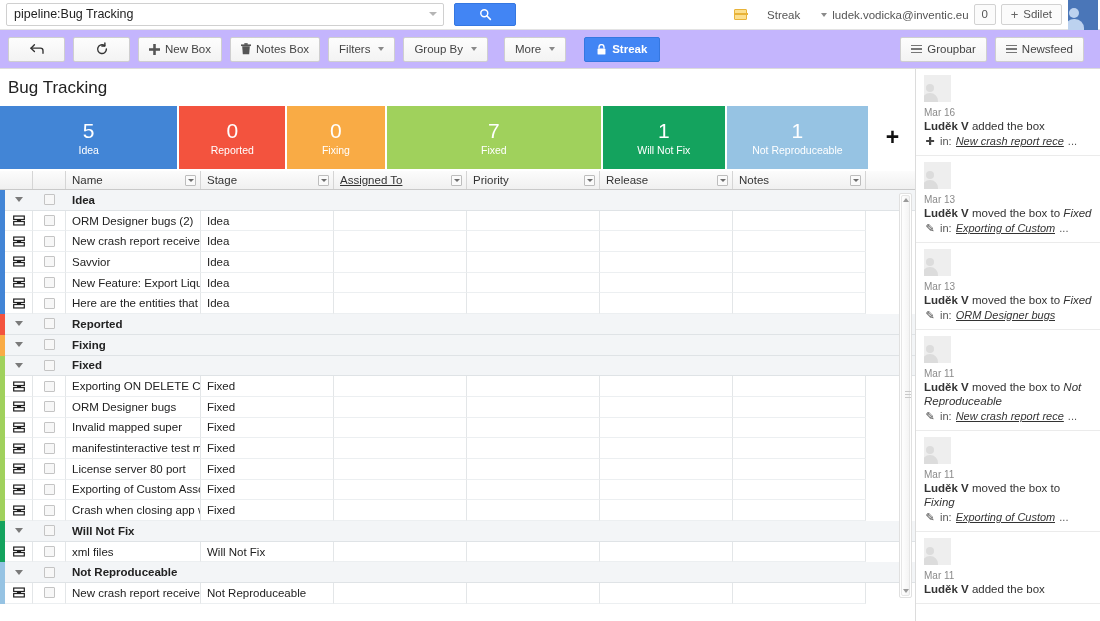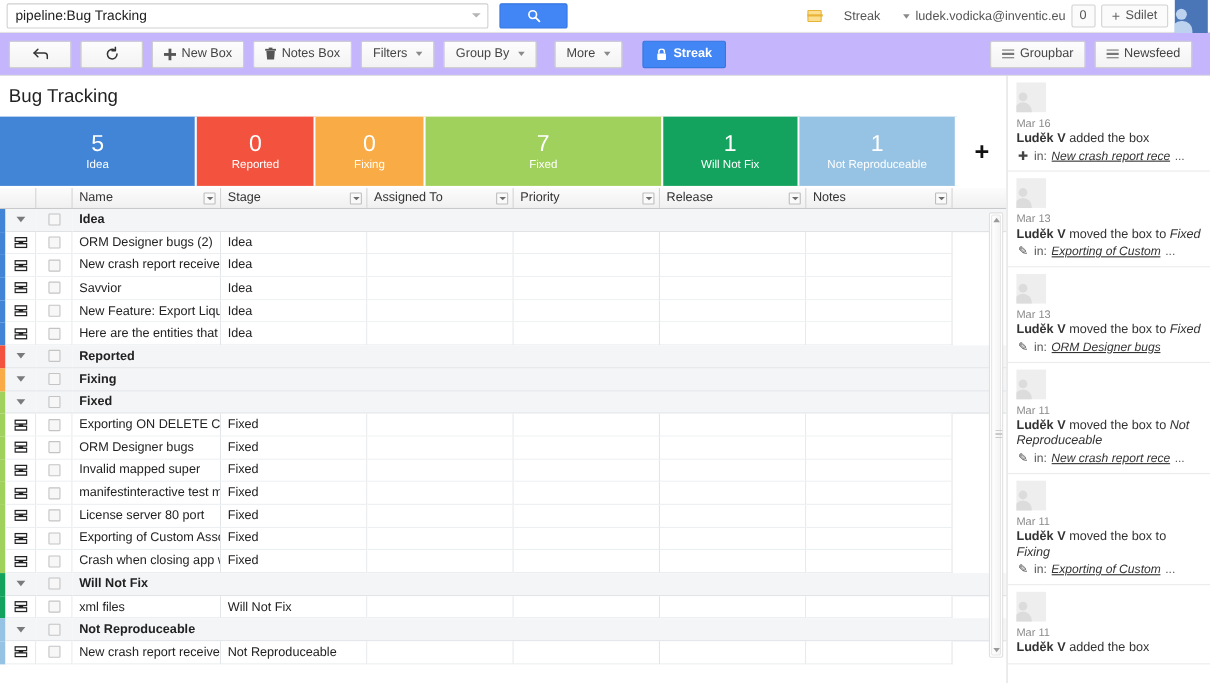--- a/index.html
+++ b/index.html
@@ -394,21 +394,21 @@
           <div class="gh-spacer"></div>
           <div class="gh-chk"></div>
           <div class="gh-cell" style="width: 135px; align-items: center;">
             <span>Name</span>
             <span class="hcaret"></span>
           </div>
           <div class="gh-cell" style="width: 133px;">
             <span>Stage</span>
             <span class="hcaret"></span>
           </div>
-          <div class="gh-cell" style="width: 133px;">
+          <div class="gh-cell" style="width: 133px; text-decoration: underline;">
             <span>Assigned To</span>
             <span class="hcaret"></span>
           </div>
           <div class="gh-cell" style="width: 133px;">
             <span>Priority</span>
             <span class="hcaret"></span>
           </div>
           <div class="gh-cell" style="width: 133px;">
             <span>Release</span>
             <span class="hcaret"></span>

